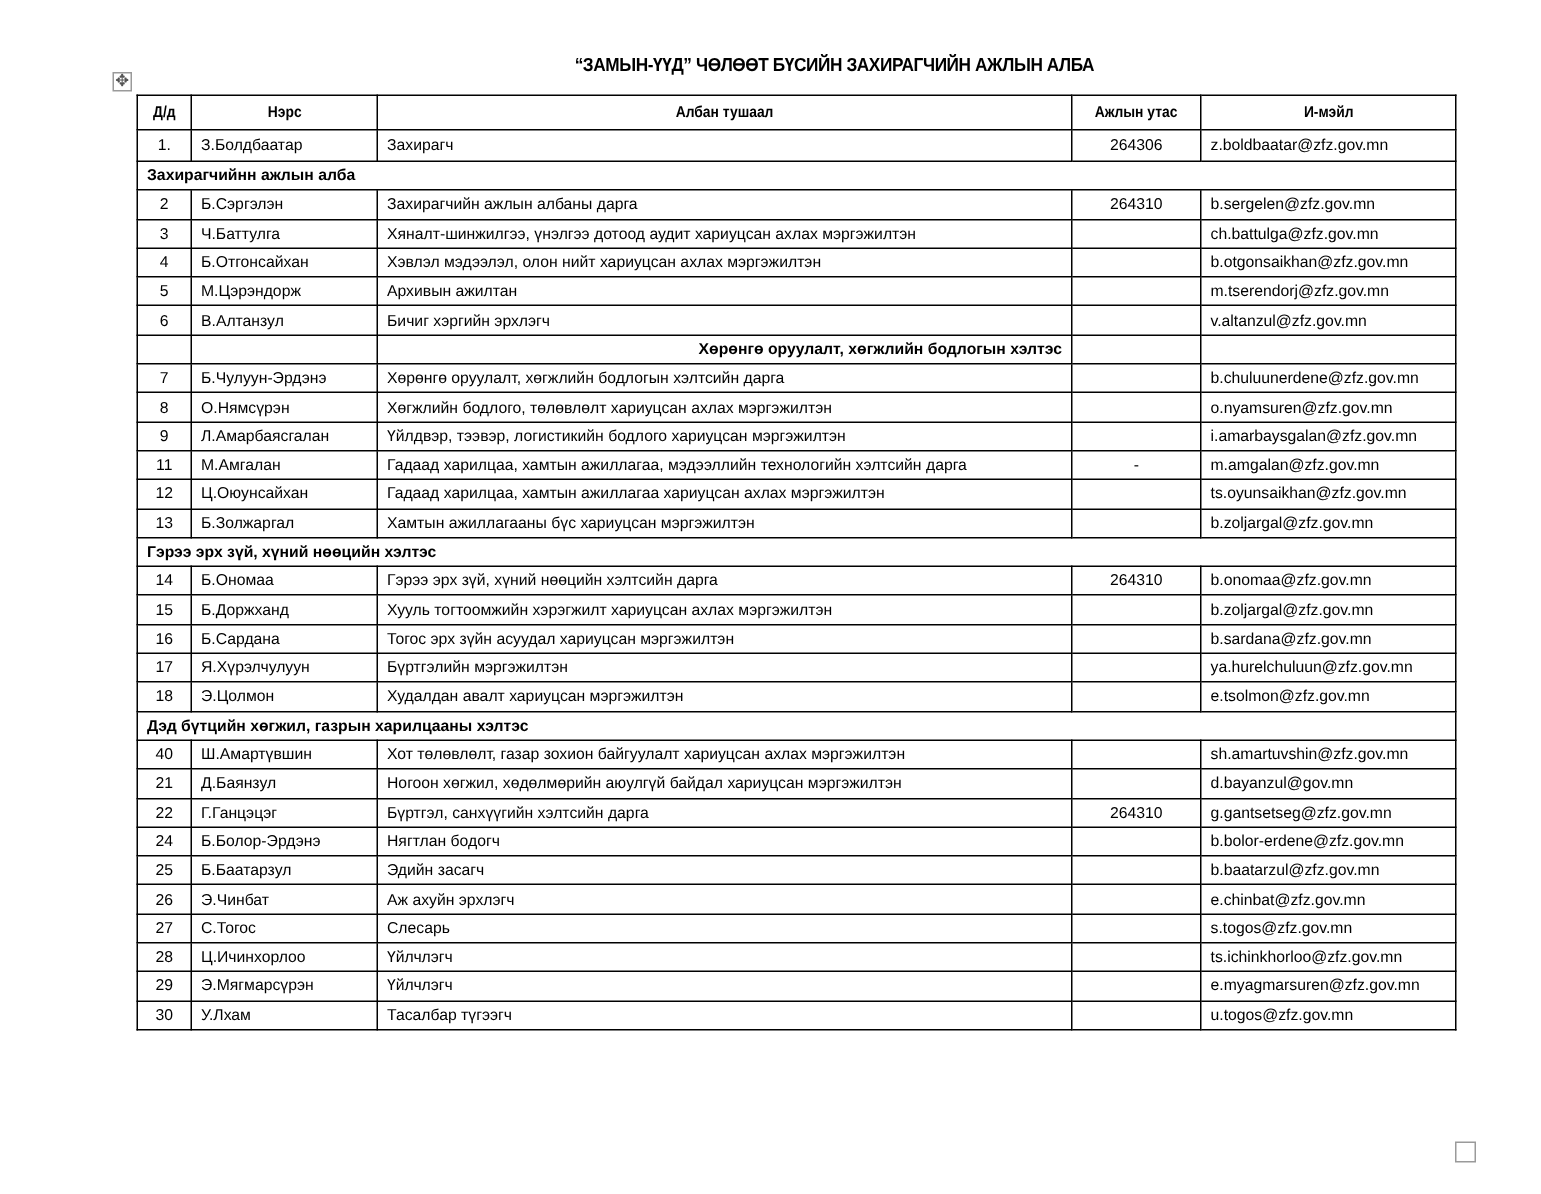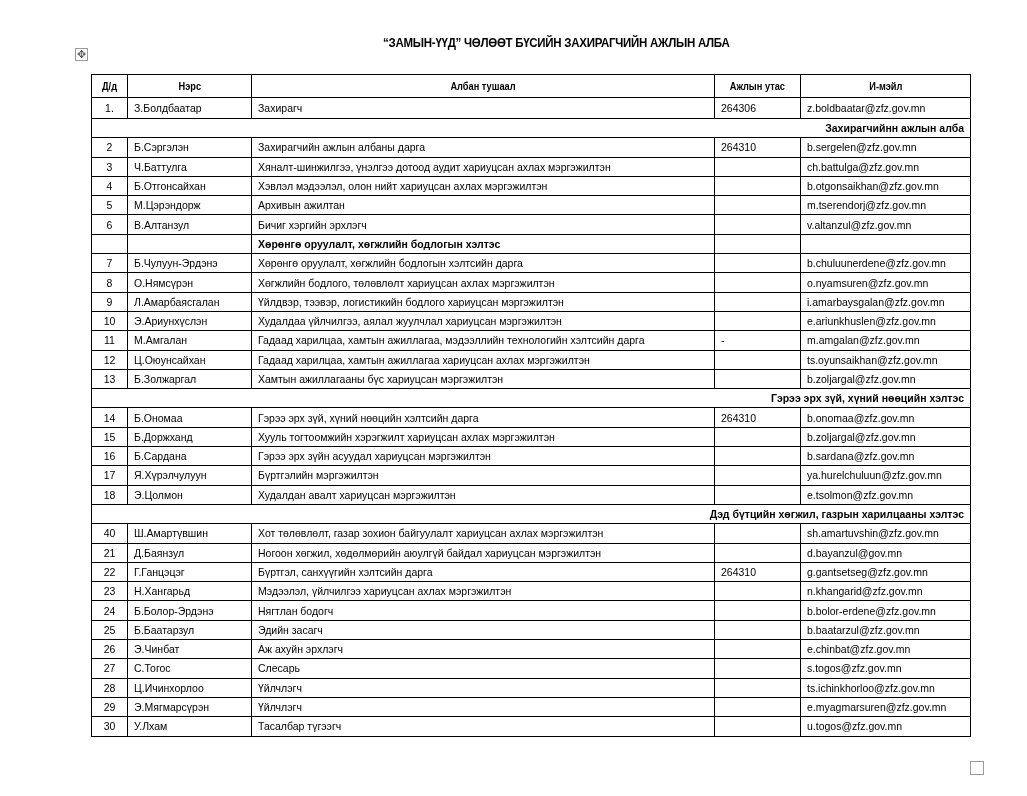--- a/index.html
+++ b/index.html
@@ -7,29 +7,29 @@
          font-family: "Liberation Sans", sans-serif; color: #000; }
   .doc-title { position: absolute; left: 0; top: 36px; width: 1027px; text-align: center;
                padding-left: 93px; box-sizing: border-box;
                font-family: "Liberation Sans", sans-serif; font-weight: bold; font-size: 12.5px;
                letter-spacing: -0.3px; transform: scaleX(0.92); }
   .move-handle { position: absolute; left: 75px; top: 48px; width: 13px; height: 13px;
                  border: 1px solid #9a9a9a; box-sizing: border-box; background: #fff;
                  font-size: 11px; line-height: 11px; text-align: center; color: #555; }
   .resize-handle { position: absolute; left: 970px; top: 761px; width: 14px; height: 14px;
                    border: 1px solid #9a9a9a; box-sizing: border-box; background: #fff; }
-  table.staff { position: absolute; left: 91px; top: 74px; border-collapse: collapse;
+  table.staff { position: absolute; left: 91px; top: 63px; border-collapse: collapse;
                 table-layout: fixed; width: 879px; font-size: 10.5px; }
   table.staff td, table.staff th { border: 1px solid #000; padding: 0 6px; height: 18.3px;
                 white-space: nowrap; overflow: hidden; }
   table.staff th { font-weight: bold; font-size: 10.5px; height: 22px; text-align: center; }
   table.staff th .narrow { display: inline-block; transform: scaleX(0.88); }
   td.num { text-align: center; padding: 0; }
-  td.phone { text-align: left; }
-  td.section { text-align: right; font-weight: bold; }
+  td.phone { text-align: center; }
+  td.section { text-align: left; font-weight: bold; }
   tr.first td { height: 20px; }
   col.c-num { width: 36px; } col.c-name { width: 124px; } col.c-pos { width: 463px; }
   col.c-phone { width: 86px; } col.c-email { width: 170px; }
 </style>
 </head>
 <body>
 
 <div class="doc-title">“ЗАМЫН-ҮҮД” ЧӨЛӨӨТ БҮСИЙН ЗАХИРАГЧИЙН АЖЛЫН АЛБА</div>
 
 <div class="move-handle">✥</div>
@@ -93,21 +93,21 @@
       <tr>
         <td class="num">6</td>
         <td>В.Алтанзул</td>
         <td>Бичиг хэргийн эрхлэгч</td>
         <td class="phone"></td>
         <td>v.altanzul@zfz.gov.mn</td>
       </tr>
       <tr>
         <td class="num"></td>
         <td></td>
-        <td class="section" style="text-align: left;">Хөрөнгө оруулалт, хөгжлийн бодлогын хэлтэс</td>
+        <td class="section" style="text-align: right;">Хөрөнгө оруулалт, хөгжлийн бодлогын хэлтэс</td>
         <td></td>
         <td></td>
       </tr>
       <tr>
         <td class="num">7</td>
         <td>Б.Чулуун-Эрдэнэ</td>
         <td>Хөрөнгө оруулалт, хөгжлийн бодлогын  хэлтсийн дарга</td>
         <td class="phone"></td>
         <td>b.chuluunerdene@zfz.gov.mn</td>
       </tr>
@@ -117,27 +117,20 @@
         <td>Хөгжлийн бодлого, төлөвлөлт хариуцсан ахлах мэргэжилтэн</td>
         <td class="phone"></td>
         <td>o.nyamsuren@zfz.gov.mn</td>
       </tr>
       <tr>
         <td class="num">9</td>
         <td>Л.Амарбаясгалан</td>
         <td>Үйлдвэр, тээвэр, логистикийн бодлого хариуцсан мэргэжилтэн</td>
         <td class="phone"></td>
         <td>i.amarbaysgalan@zfz.gov.mn</td>
-      </tr>
-      <tr>
-        <td class="num">10</td>
-        <td>Э.Ариунхүслэн</td>
-        <td>Худалдаа үйлчилгээ, аялал жуулчлал хариуцсан мэргэжилтэн</td>
-        <td class="phone"></td>
-        <td>e.ariunkhuslen@zfz.gov.mn</td>
       </tr>
       <tr>
         <td class="num">11</td>
         <td>М.Амгалан</td>
         <td>Гадаад харилцаа, хамтын ажиллагаа, мэдээллийн технологийн хэлтсийн дарга</td>
         <td class="phone">-</td>
         <td>m.amgalan@zfz.gov.mn</td>
       </tr>
       <tr>
         <td class="num">12</td>
@@ -166,21 +159,21 @@
       <tr>
         <td class="num">15</td>
         <td>Б.Доржханд</td>
         <td>Хууль тогтоомжийн хэрэгжилт хариуцсан ахлах мэргэжилтэн</td>
         <td class="phone"></td>
         <td>b.zoljargal@zfz.gov.mn</td>
       </tr>
       <tr>
         <td class="num">16</td>
         <td>Б.Сардана</td>
-        <td>Гэрээ эрх зүйн асуудал хариуцсан мэргэжилтэн</td>
+        <td>Тогос эрх зүйн асуудал хариуцсан мэргэжилтэн</td>
         <td class="phone"></td>
         <td>b.sardana@zfz.gov.mn</td>
       </tr>
       <tr>
         <td class="num">17</td>
         <td>Я.Хүрэлчулуун</td>
         <td>Бүртгэлийн мэргэжилтэн</td>
         <td class="phone"></td>
         <td>ya.hurelchuluun@zfz.gov.mn</td>
       </tr>
@@ -209,27 +202,20 @@
         <td>d.bayanzul@gov.mn</td>
       </tr>
       <tr>
         <td class="num">22</td>
         <td>Г.Ганцэцэг</td>
         <td>Бүртгэл, санхүүгийн хэлтсийн дарга</td>
         <td class="phone">264310</td>
         <td>g.gantsetseg@zfz.gov.mn</td>
       </tr>
       <tr>
-        <td class="num">23</td>
-        <td>Н.Хангарьд</td>
-        <td>Мэдээлэл, үйлчилгээ хариуцсан ахлах мэргэжилтэн</td>
-        <td class="phone"></td>
-        <td>n.khangarid@zfz.gov.mn</td>
-      </tr>
-      <tr>
         <td class="num">24</td>
         <td>Б.Болор-Эрдэнэ</td>
         <td>Нягтлан бодогч</td>
         <td class="phone"></td>
         <td>b.bolor-erdene@zfz.gov.mn</td>
       </tr>
       <tr>
         <td class="num">25</td>
         <td>Б.Баатарзул</td>
         <td>Эдийн засагч</td>

